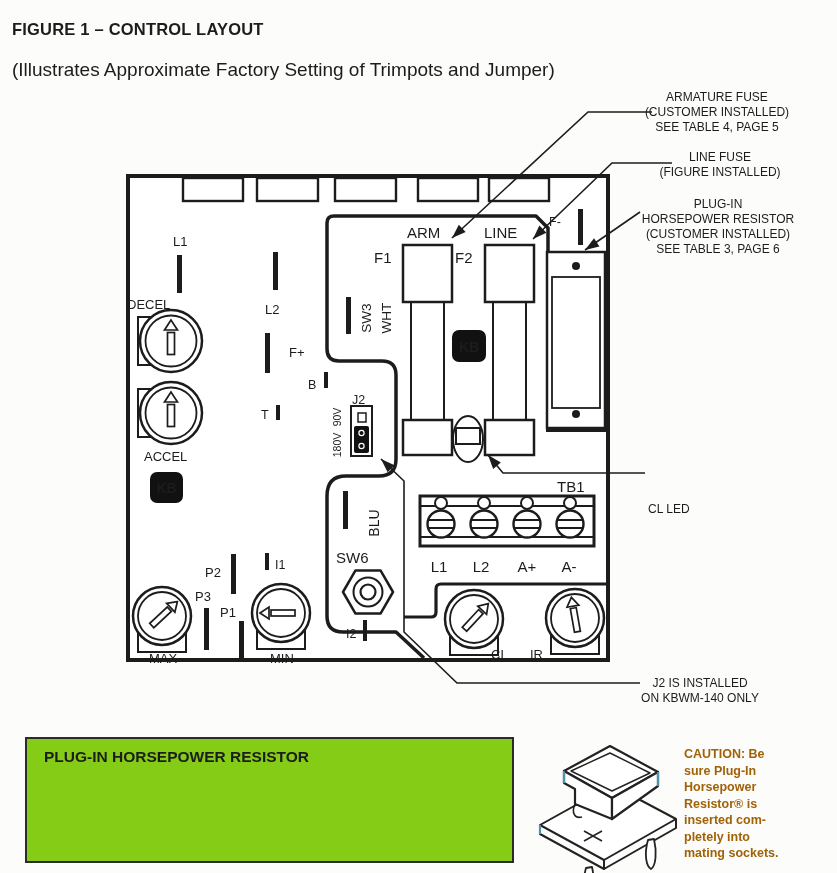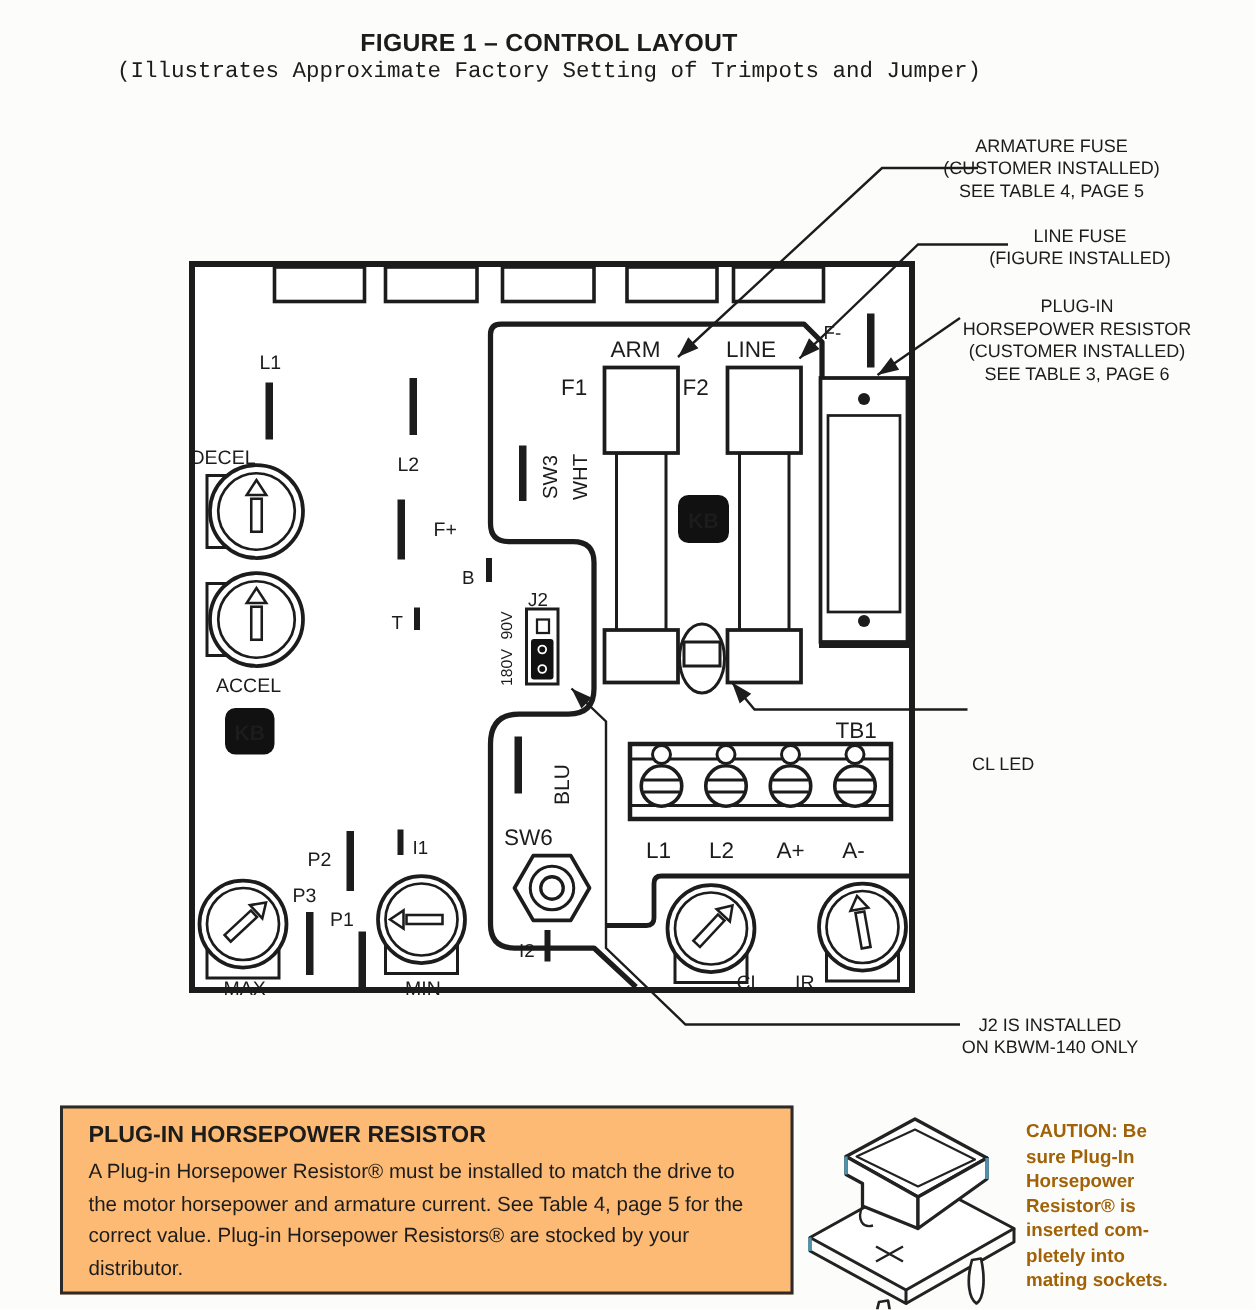--- a/index.html
+++ b/index.html
@@ -2,35 +2,35 @@
 <html><head>
 <meta charset="utf-8">
 <style>
   html,body { margin:0; padding:0; background:#ffffff; }
   .page {
     position:relative; width:837px; height:873px;
     background:#fcfcfb; overflow:hidden;
     font-family:"Liberation Sans", sans-serif;
     color:#1c1c1c;
   }
-  .figure-header { position:absolute; left:0; top:20px; width:732px; text-align:center; }
+  .figure-header { position:absolute; left:12px; top:20px; width:732px; }
   .figure-title  { font-size:16.5px; font-weight:bold; letter-spacing:.2px; }
-  .figure-subtitle { font-size:15px; margin-top:0;font-family:Liberation Mono, monospace; }
+  .figure-subtitle { font-size:19px; margin-top:20px; }
 
   .callout {
     position:absolute; font-size:12px; line-height:15px;
     white-space:pre-line; text-align:center; color:#1c1c1c;
   }
   .callout.left-align { text-align:left;margin-top:36px; }
 
   svg text { font-family:"Liberation Sans", sans-serif; fill:#1c1c1c; }
 
   .info-box {
-    position:absolute; left:40px; top:737px; width:489px; height:126px;
-    box-sizing:border-box; background:#fdba74; border:2.5px solid #2b2b2b;
+    position:absolute; left:25px; top:737px; width:489px; height:126px;
+    box-sizing:border-box; background:#84cc16; border:2.5px solid #2b2b2b;
     padding:9px 16px 8px 17px;
   }
   .info-box h3 { margin:0 0 4px 0; font-size:15.5px; font-weight:bold; }
   .info-box p  { margin:0; font-size:13.7px; line-height:21.5px; }
 
   .caution {
     position:absolute; left:684px; top:746px; width:126px;
     font-size:12.5px; font-weight:bold; line-height:16.5px;
     white-space:pre-line; color:#a16207;
   }
@@ -253,36 +253,35 @@
     </g>
     <g fill="#1c1c1c">
       <polygon points="0,0 -14,-5 -14,5" transform="translate(452,238) rotate(137)"></polygon>
       <polygon points="0,0 -14,-5 -14,5" transform="translate(533,239) rotate(135)"></polygon>
       <polygon points="0,0 -14,-5 -14,5" transform="translate(585,250) rotate(147)"></polygon>
       <polygon points="0,0 -14,-5 -14,5" transform="translate(488,455) rotate(-130)"></polygon>
       <polygon points="0,0 -14,-5 -14,5" transform="translate(381,459) rotate(-136)"></polygon>
     </g>
   </svg>
 
-  <div class="callout" style="left:616px; top:90px; width:170px;">ARMATURE FUSE
+  <div class="callout" style="left:632px; top:90px; width:170px;">ARMATURE FUSE
 (CUSTOMER INSTALLED)
 SEE TABLE 4, PAGE 5</div>
   <div class="callout" style="left:635px; top:150px; width:170px;">LINE FUSE
 (FIGURE INSTALLED)</div>
   <div class="callout" style="left:628px; top:197px; width:180px;">PLUG-IN
 HORSEPOWER RESISTOR
 (CUSTOMER INSTALLED)
 SEE TABLE 3, PAGE 6</div>
   <div class="callout left-align" style="left:648px; top:466px; width:70px;">CL LED</div>
   <div class="callout" style="left:620px; top:676px; width:160px;">J2 IS INSTALLED
 ON KBWM-140 ONLY</div>
 
   <div class="info-box">
     <h3>PLUG-IN HORSEPOWER RESISTOR</h3>
-    <p>A Plug-in Horsepower Resistor® must be installed to match the drive to the motor horsepower and armature current.  See Table 4, page 5 for the correct value.  Plug-in Horsepower Resistors® are stocked by your distributor.</p>
   </div>
 
   <svg class="sketch" width="160" height="148" viewBox="0 0 160 148">
     <g fill="#ffffff" stroke="#222222" stroke-width="2" stroke-linejoin="round">
 
       <path d="M12,98 L76,133 L148,92 L84,58 Z"></path>
       <path d="M12,98 L12,107 L76,142 L76,133" fill="none"></path>
       <path d="M148,92 L148,101 L76,142" fill="none"></path>
 
       <path d="M58,141 C54,156 56,168 61,171 C66,168 67,154 64,140 Z" stroke-width="1.8"></path>

